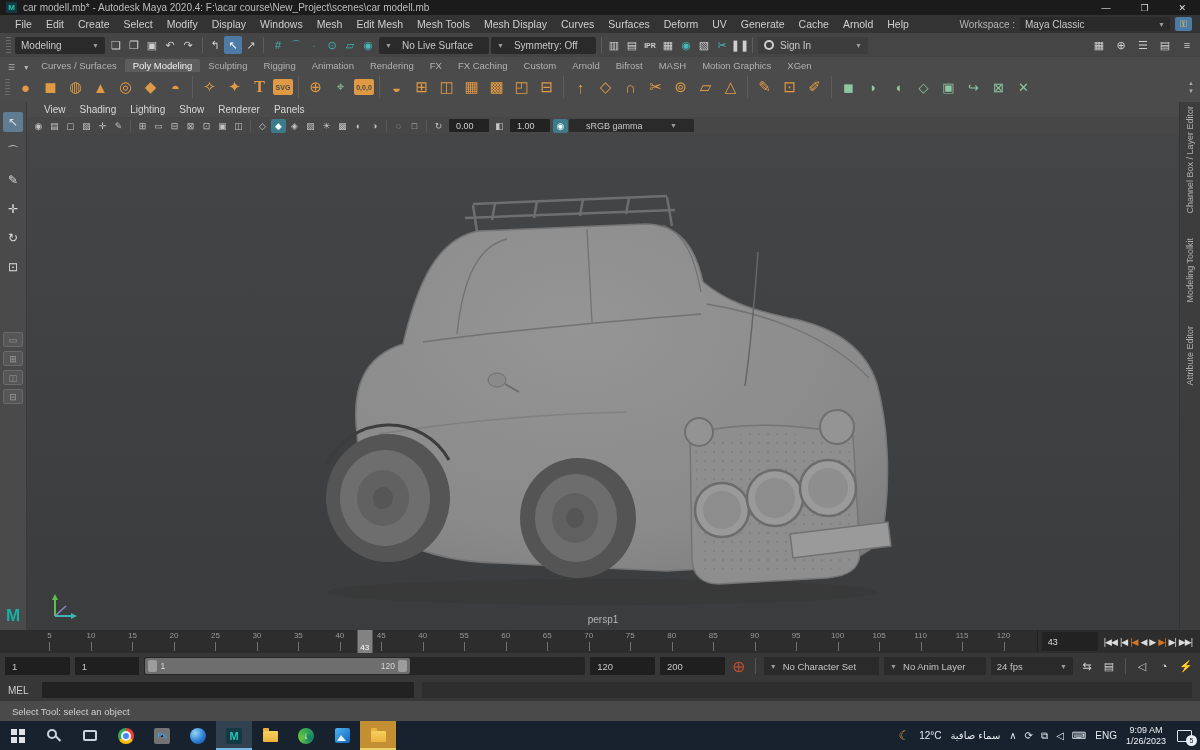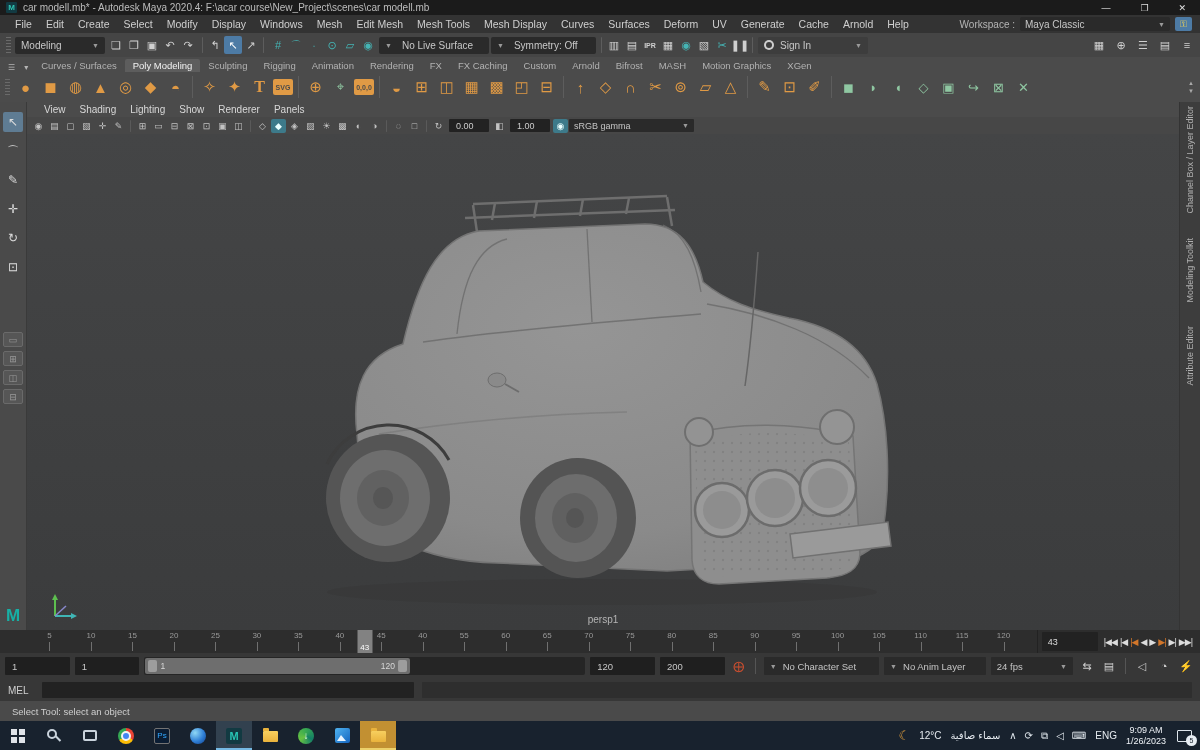--- a/index.html
+++ b/index.html
@@ -84,21 +84,21 @@
   .panelmenu .pm{padding:0 7px;color:#d8d8d8}
   .paneltools{height:17px;background:#474747;display:flex;align-items:center;gap:1px;
     padding:0 4px;flex:0 0 auto}
   .paneltools .icn{width:15px;height:14px;display:flex;align-items:center;justify-content:center;
     color:#c2c2c2;font-size:9px;border-radius:2px;flex:0 0 auto}
   .paneltools .icn.active{background:#3d7a8a;color:#eaffff}
   .paneltools .icn.sep{width:1px;height:12px;background:#5a5a5a}
   .vp-field{width:40px;height:13px;background:#222;color:#cccccc;font-size:9px;
     display:flex;align-items:center;padding:0 7px;margin:0 2px;border-radius:1px}
   .vp-dd{width:125px;height:13px;background:#2a2a2a;color:#c5c5c5;font-size:9px;
-    display:flex;align-items:center;justify-content:space-between;padding:0 5px;border-radius:1px}
+    display:flex;align-items:center;justify-content:space-between;padding:0 17px;border-radius:1px}
 
   .viewport{flex:1;position:relative;background:linear-gradient(#444546,#3b3c3d);overflow:hidden}
   .viewport svg.car{position:absolute;inset:0;width:100%;height:100%}
   .persp-label{position:absolute;bottom:5px;left:50%;transform:translateX(-50%);
     color:#b5b5b5;font-size:10px}
   .axis-gizmo{position:absolute;left:20px;bottom:8px;width:34px;height:30px}
 
   .right-strip{width:21px;background:#3d3d3d;border-left:1px solid #343434;display:flex;
     flex-direction:column;align-items:center;padding:4px 0;gap:24px;flex:0 0 auto}
   .vtab{writing-mode:vertical-rl;transform:rotate(180deg);font-size:9px;color:#b0b0b0;white-space:nowrap}
@@ -154,21 +154,21 @@
     background-image:linear-gradient(#18222e,#18222e),linear-gradient(#18222e,#18222e);
     background-size:2px 100%,100% 2px;background-position:6px 0,0 6px;background-repeat:no-repeat}
   .k-search{width:10px;height:10px;border:2px solid #c9d3dc;border-radius:50%;position:relative;margin:-4px 4px 0 0}
   .k-search::after{content:"";position:absolute;right:-4px;bottom:-5px;width:2px;height:7px;
     background:#c9d3dc;transform:rotate(-45deg)}
   .k-taskview{width:14px;height:11px;border:2px solid #c9d3dc;border-radius:2px}
   .k-chrome{width:16px;height:16px;border-radius:50%;position:relative;
     background:conic-gradient(#ea4335 0 33%,#fbbc05 0 66%,#34a853 0 100%)}
   .k-chrome::after{content:"";position:absolute;inset:3px;border-radius:50%;
     background:#4285f4;border:2px solid #f2f2f2}
-  .k-ps{width:16px;height:16px;background:#0b1d33;border:1px solid #737373;color:#31a8ff;
+  .k-ps{width:16px;height:16px;background:#0b1d33;border:7px solid #737373;color:#31a8ff;
     font-size:8px;font-weight:normal;display:flex;align-items:center;justify-content:center;border-radius:2px}
   .k-edge{width:16px;height:16px;border-radius:50%;
     background:radial-gradient(circle at 32% 30%,#8fd8f5,#2f7fd6 55%,#123f8a)}
   .k-maya{width:16px;height:16px;background:#123a42;color:#27c4b4;font-weight:bold;font-size:11px;
     line-height:16px;text-align:center;border-radius:2px}
   .k-folder{width:15px;height:11px;background:linear-gradient(#f7cf5f,#eab33c);
     border-radius:1px;position:relative;margin-top:2px}
   .k-folder::before{content:"";position:absolute;top:-3px;left:0;width:6px;height:3px;
     background:#eab33c;border-radius:1px 1px 0 0}
   .k-idm{width:16px;height:16px;border-radius:50%;color:#eaffea;font-size:10px;text-align:center;

